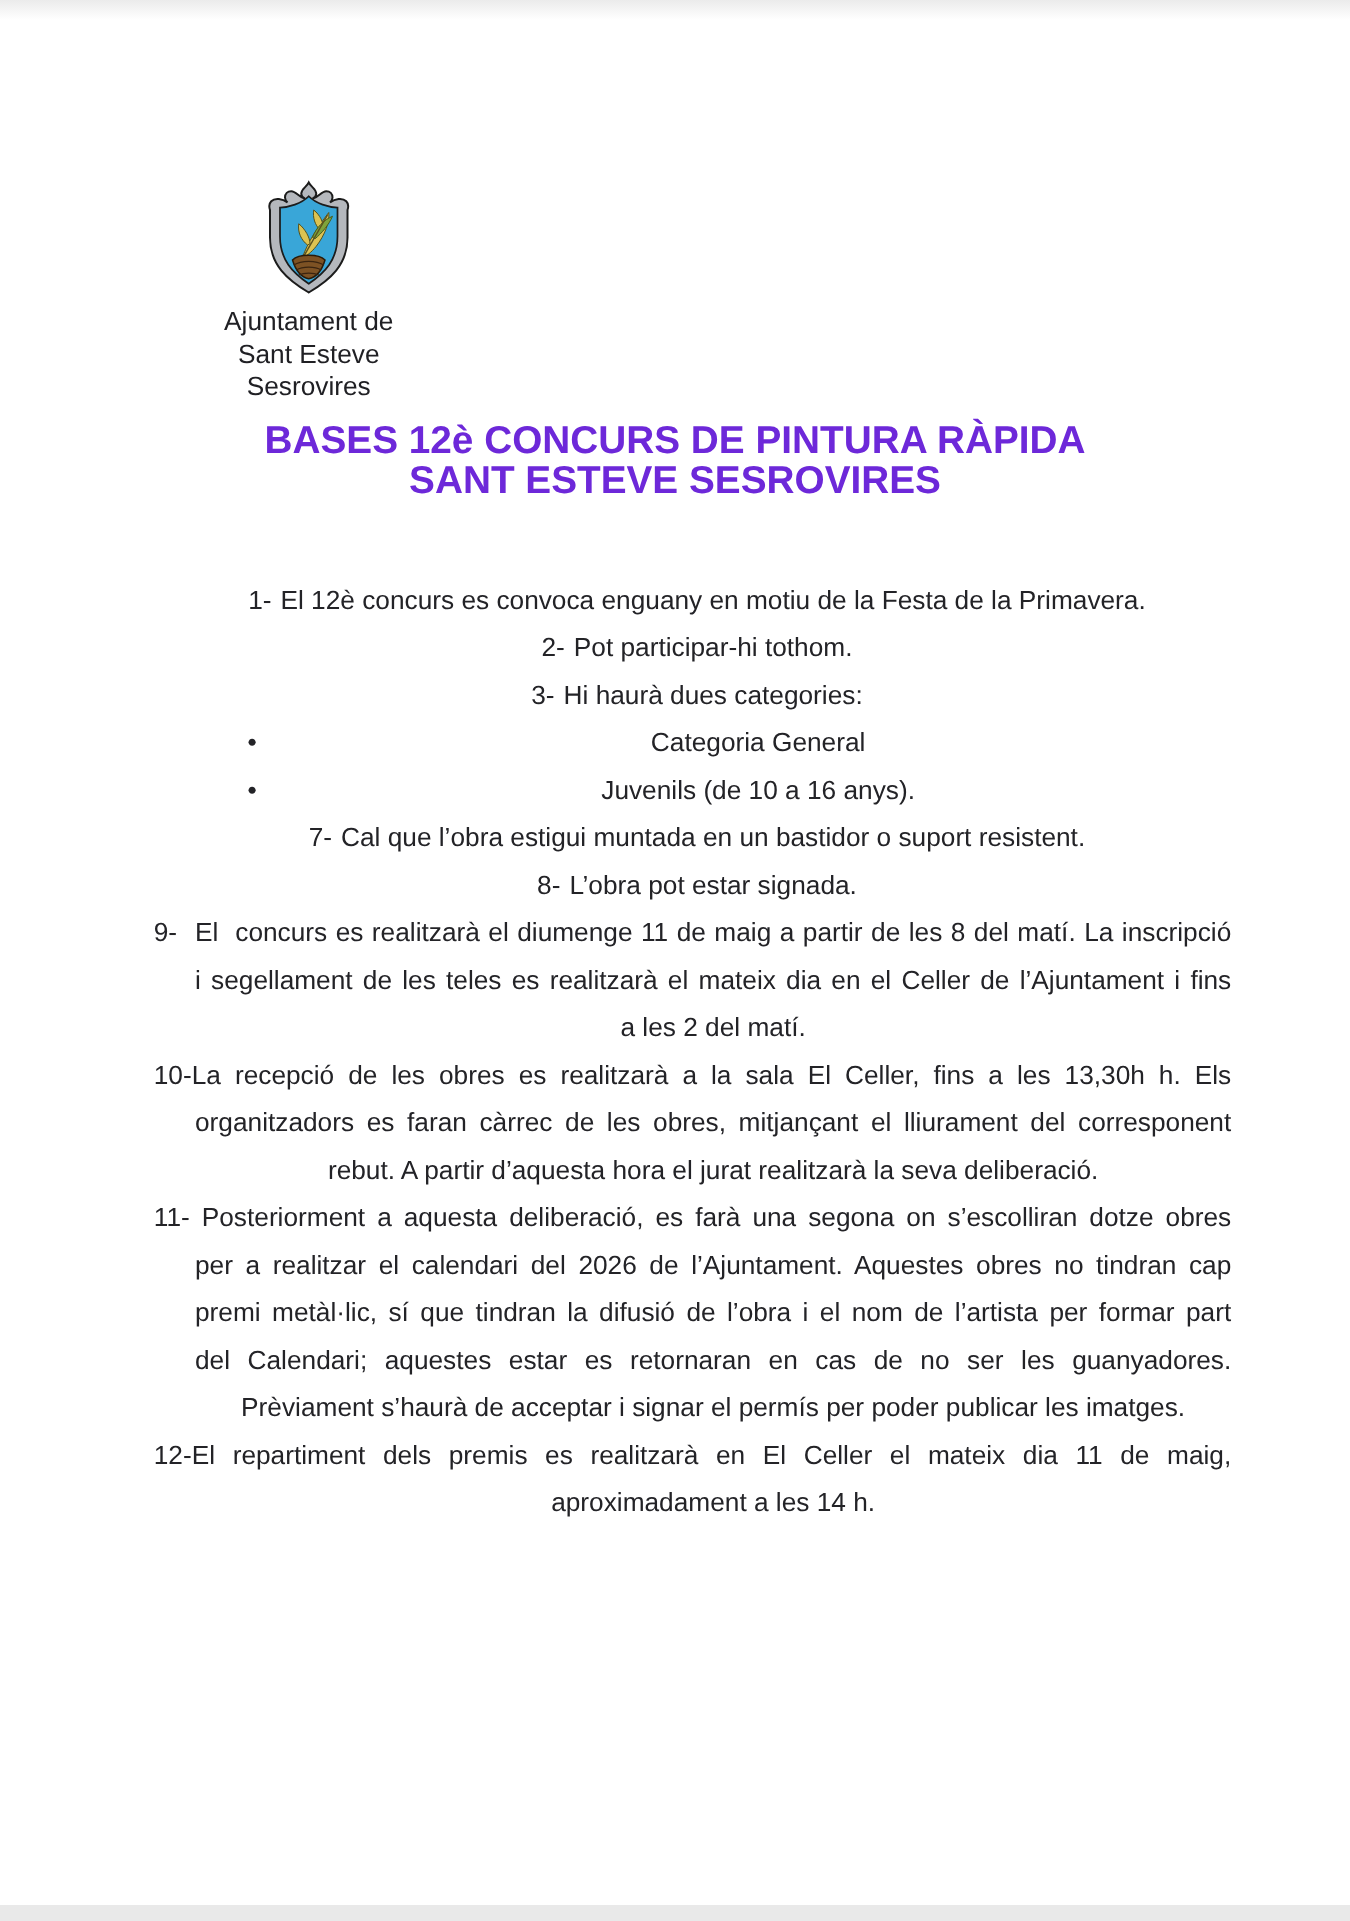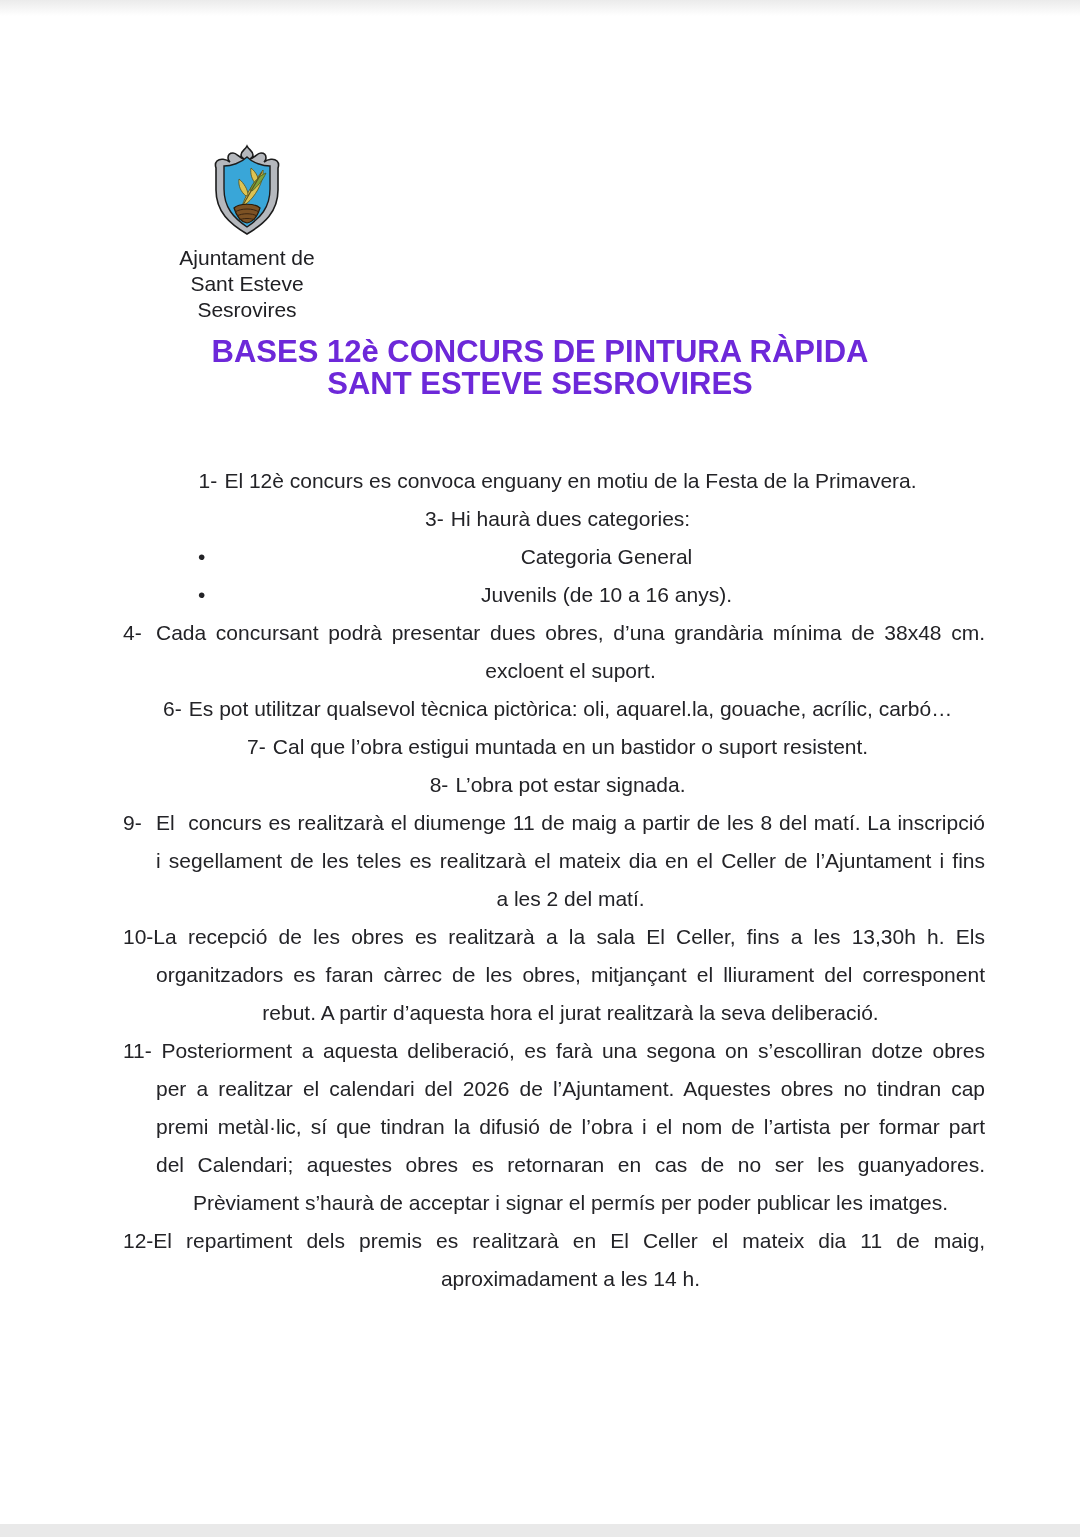--- a/index.html
+++ b/index.html
@@ -56,30 +56,26 @@
   <div class="title">
     <div>BASES 12è CONCURS DE PINTURA RÀPIDA</div>
     <div>SANT ESTEVE SESROVIRES</div>
   </div>
 
   <div class="rules">
       <div>
         <div class="line"><span class="num fixed">1-</span><span>El 12è concurs es convoca enguany en motiu de la Festa de la Primavera.</span></div>
       </div>
       <div>
+        <div class="line"><span class="num fixed">2-</span><span>Pot participar-hi tothom.</span></div>
+      </div>
+      <div>
         <div class="line"><span class="num fixed">3-</span><span>Hi haurà dues categories:</span></div>
         <div class="line bullet"><span class="dot">•</span><span>Categoria General</span></div>
         <div class="line bullet"><span class="dot">•</span><span>Juvenils (de 10 a 16 anys).</span></div>
-      </div>
-      <div>
-        <div class="line j"><span class="num fixed">4-</span><span>Cada concursant podrà presentar dues obres, d’una grandària mínima de 38x48 cm.</span></div>
-        <div class="line wrap">excloent el suport.</div>
-      </div>
-      <div>
-        <div class="line"><span class="num fixed">6-</span><span>Es pot utilitzar qualsevol tècnica pictòrica: oli, aquarel.la, gouache, acrílic, carbó…</span></div>
       </div>
       <div>
         <div class="line"><span class="num fixed">7-</span><span>Cal que l’obra estigui muntada en un bastidor o suport resistent.</span></div>
       </div>
       <div>
         <div class="line"><span class="num fixed">8-</span><span>L’obra pot estar signada.</span></div>
       </div>
       <div>
         <div class="line j"><span class="num fixed">9-</span><span>El&nbsp; concurs es realitzarà el diumenge 11 de maig a partir de les 8 del matí. La inscripció</span></div>
         <div class="line wrap j">i segellament de les teles es realitzarà el mateix dia en el Celler de l’Ajuntament i fins</div>
@@ -87,21 +83,21 @@
       </div>
       <div>
         <div class="line j"><span class="num">10-</span><span>La recepció de les obres es realitzarà a la sala El Celler, fins a les 13,30h h. Els</span></div>
         <div class="line wrap j">organitzadors es faran càrrec de les obres, mitjançant el lliurament del corresponent</div>
         <div class="line wrap">rebut. A partir d’aquesta hora el jurat realitzarà la seva deliberació.</div>
       </div>
       <div>
         <div class="line j"><span class="num">11-</span> <span>Posteriorment a aquesta deliberació, es farà una segona on s’escolliran dotze obres</span></div>
         <div class="line wrap j">per a realitzar el calendari del 2026 de l’Ajuntament. Aquestes obres no tindran cap</div>
         <div class="line wrap j">premi metàl·lic, sí que tindran la difusió de l’obra i el nom de l’artista per formar part</div>
-        <div class="line wrap j">del Calendari; aquestes obres es retornaran en cas de no ser les guanyadores.</div>
+        <div class="line wrap j">del Calendari; aquestes estar es retornaran en cas de no ser les guanyadores.</div>
         <div class="line wrap">Prèviament s’haurà de acceptar i signar el permís per poder publicar les imatges.</div>
       </div>
       <div>
         <div class="line j"><span class="num">12-</span><span>El repartiment dels premis es realitzarà en El Celler el mateix dia 11 de maig,</span></div>
         <div class="line wrap">aproximadament a les 14 h.</div>
       </div>
     </div>
 
   <div class="bottom-strip"></div>
 </div>

